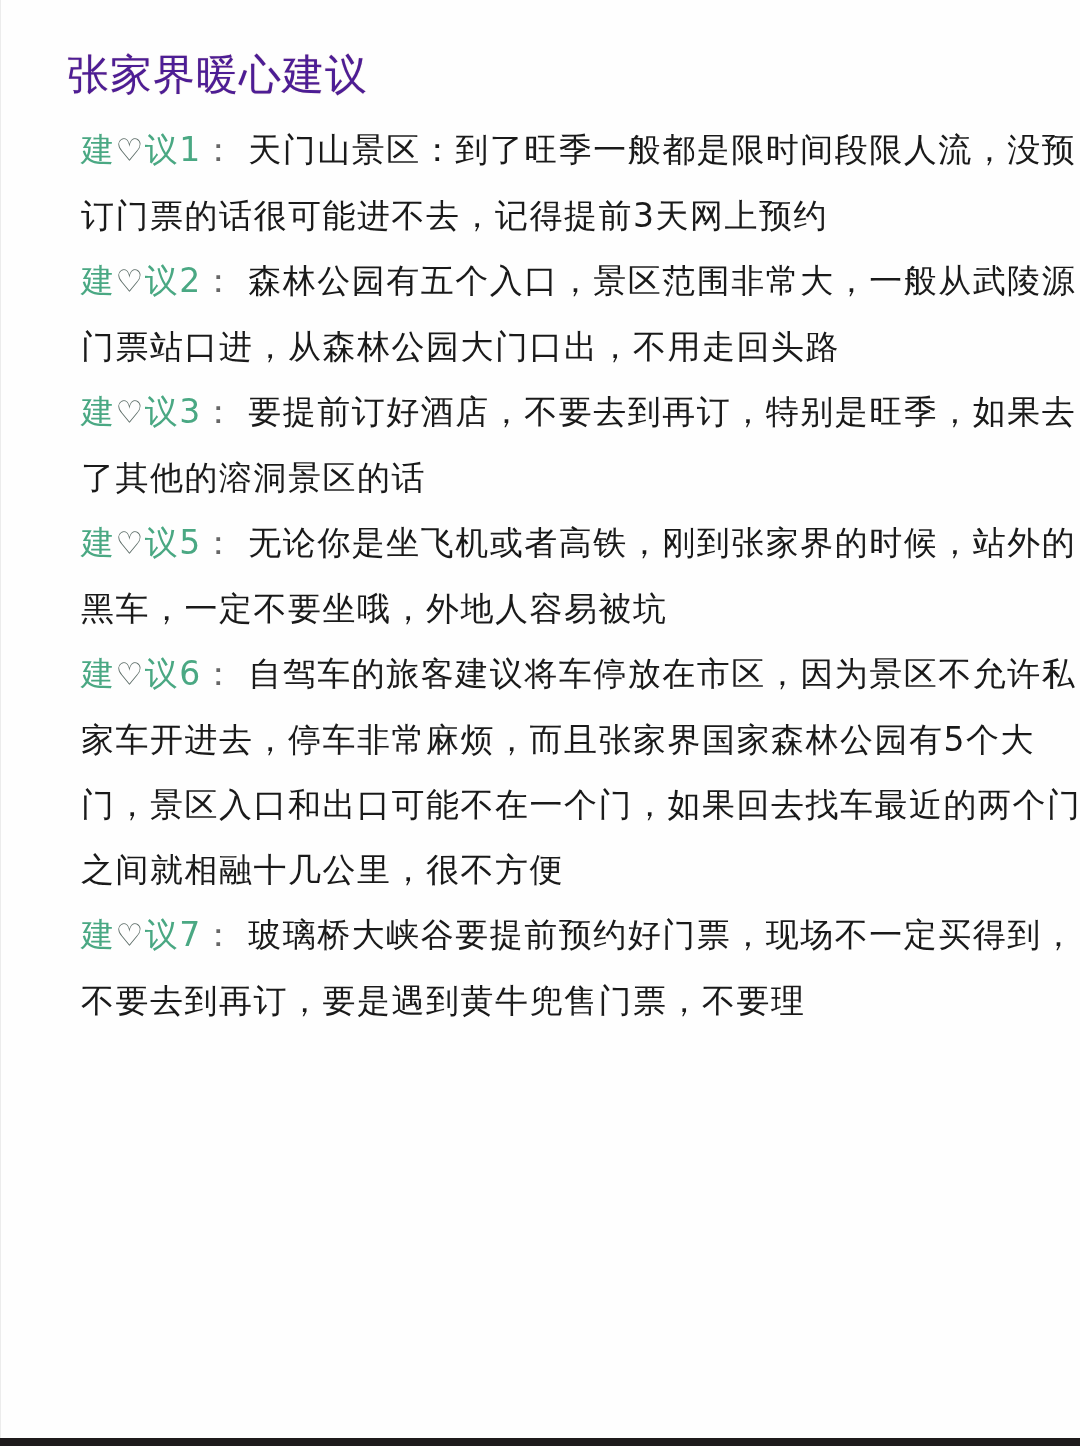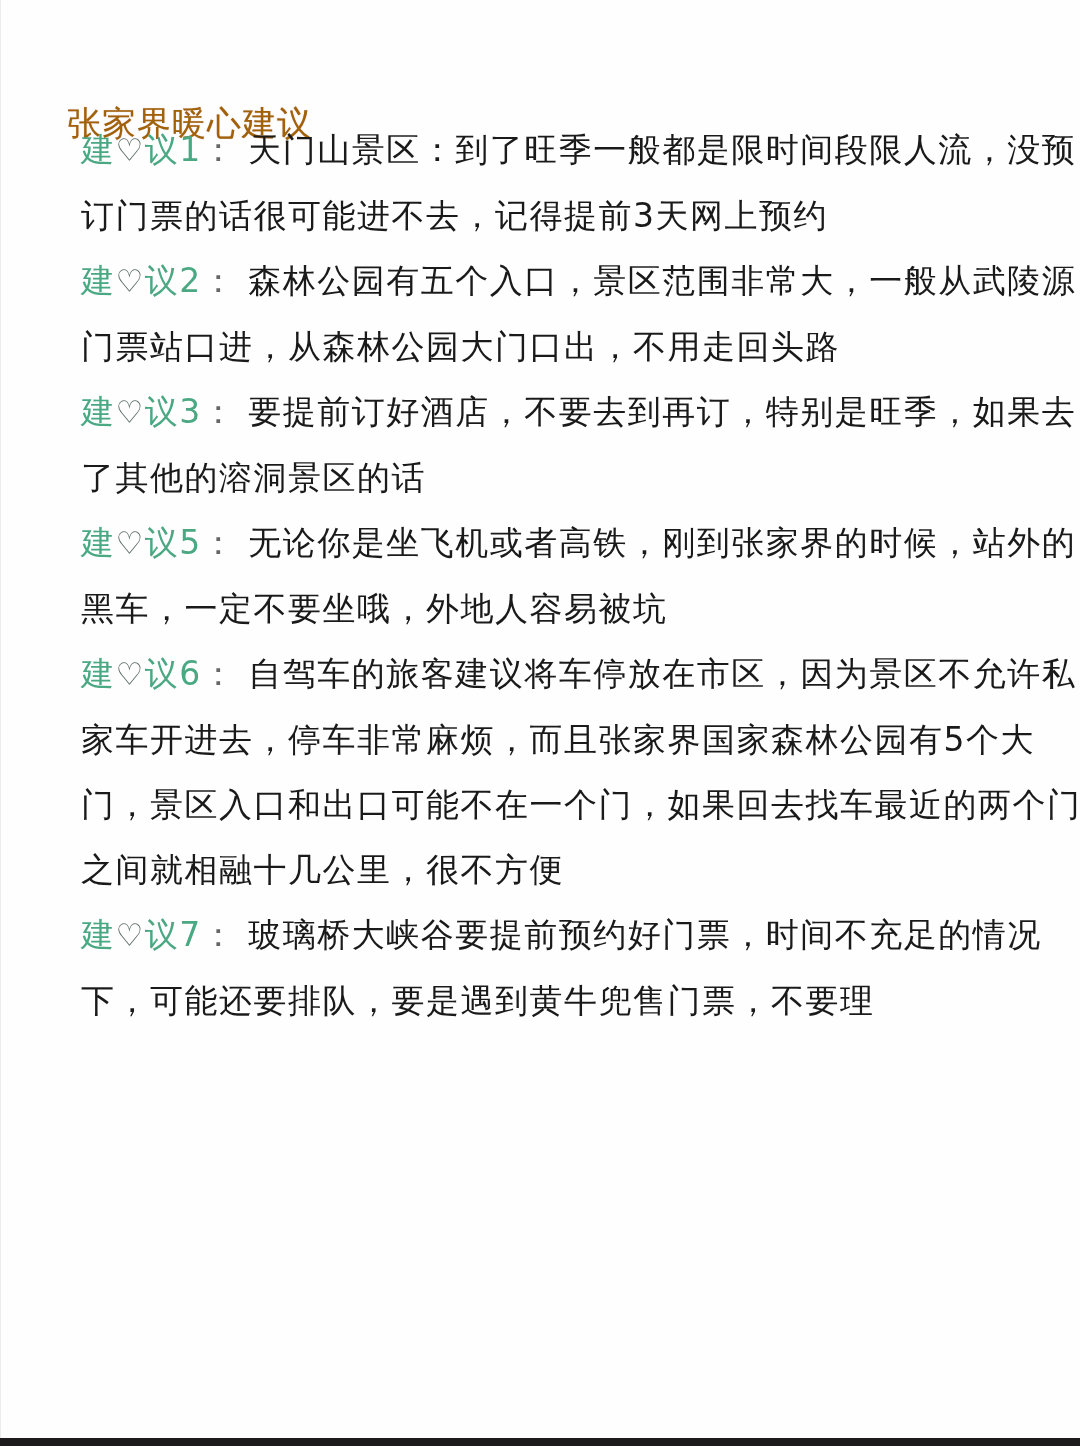--- a/index.html
+++ b/index.html
@@ -10,25 +10,24 @@
     position:relative;
   }
   .page {
     position:absolute; left:0; top:0; width:1080px; height:1438px;
     background:#fefefe;
     border-left:1px solid #ececec;
     box-sizing:border-box;
   }
   .title {
     position:absolute; left:66px; top:40px;
-    font-size:34px; line-height:70px;
-    color:#a16207;
+    font-size:42px; line-height:70px;
+    color:#4c1d95;
     letter-spacing:1px;
     text-shadow:0 0 1px rgba(142,27,39,0.35);
-    margin-top:48px;
   }
   .tips {
     position:absolute; left:40px; top:117px; width:1010px;margin-left:40px;
   }
   .tip {
     font-size:33px; line-height:65px;
     color:#1a1a1a;
     letter-spacing:1.5px;
     word-break:break-all;
   }
@@ -59,18 +58,18 @@
     <div class="tip">
       <span class="label"><span>建</span><span class="heart">♡</span><span>议</span><span>3</span></span><span class="colon">：</span><span>要提前订好酒店，不要去到再订，特别是旺季，如果去了其他的溶洞景区的话</span>
     </div>
     <div class="tip">
       <span class="label"><span>建</span><span class="heart">♡</span><span>议</span><span>5</span></span><span class="colon">：</span><span>无论你是坐飞机或者高铁，刚到张家界的时候，站外的黑车，一定不要坐哦，外地人容易被坑</span>
     </div>
     <div class="tip">
       <span class="label"><span>建</span><span class="heart">♡</span><span>议</span><span>6</span></span><span class="colon">：</span><span>自驾车的旅客建议将车停放在市区，因为景区不允许私家车开进去，停车非常麻烦，而且张家界国家森林公园有5个大门，景区入口和出口可能不在一个门，如果回去找车最近的两个门之间就相融十几公里，很不方便</span>
     </div>
     <div class="tip">
-      <span class="label"><span>建</span><span class="heart">♡</span><span>议</span><span>7</span></span><span class="colon">：</span><span>玻璃桥大峡谷要提前预约好门票，时间不充足的情况下，可能还要排队，要是遇到黄牛兜售门票，不要理</span>
+      <span class="label"><span>建</span><span class="heart">♡</span><span>议</span><span>7</span></span><span class="colon">：</span><span>玻璃桥大峡谷要提前预约好门票，现场不一定买得到，不要去到再订，要是遇到黄牛兜售门票，不要理</span>
     </div>
   </div>
 </div>
 
 <div class="bottom-bar"></div>
 
 </body></html>

